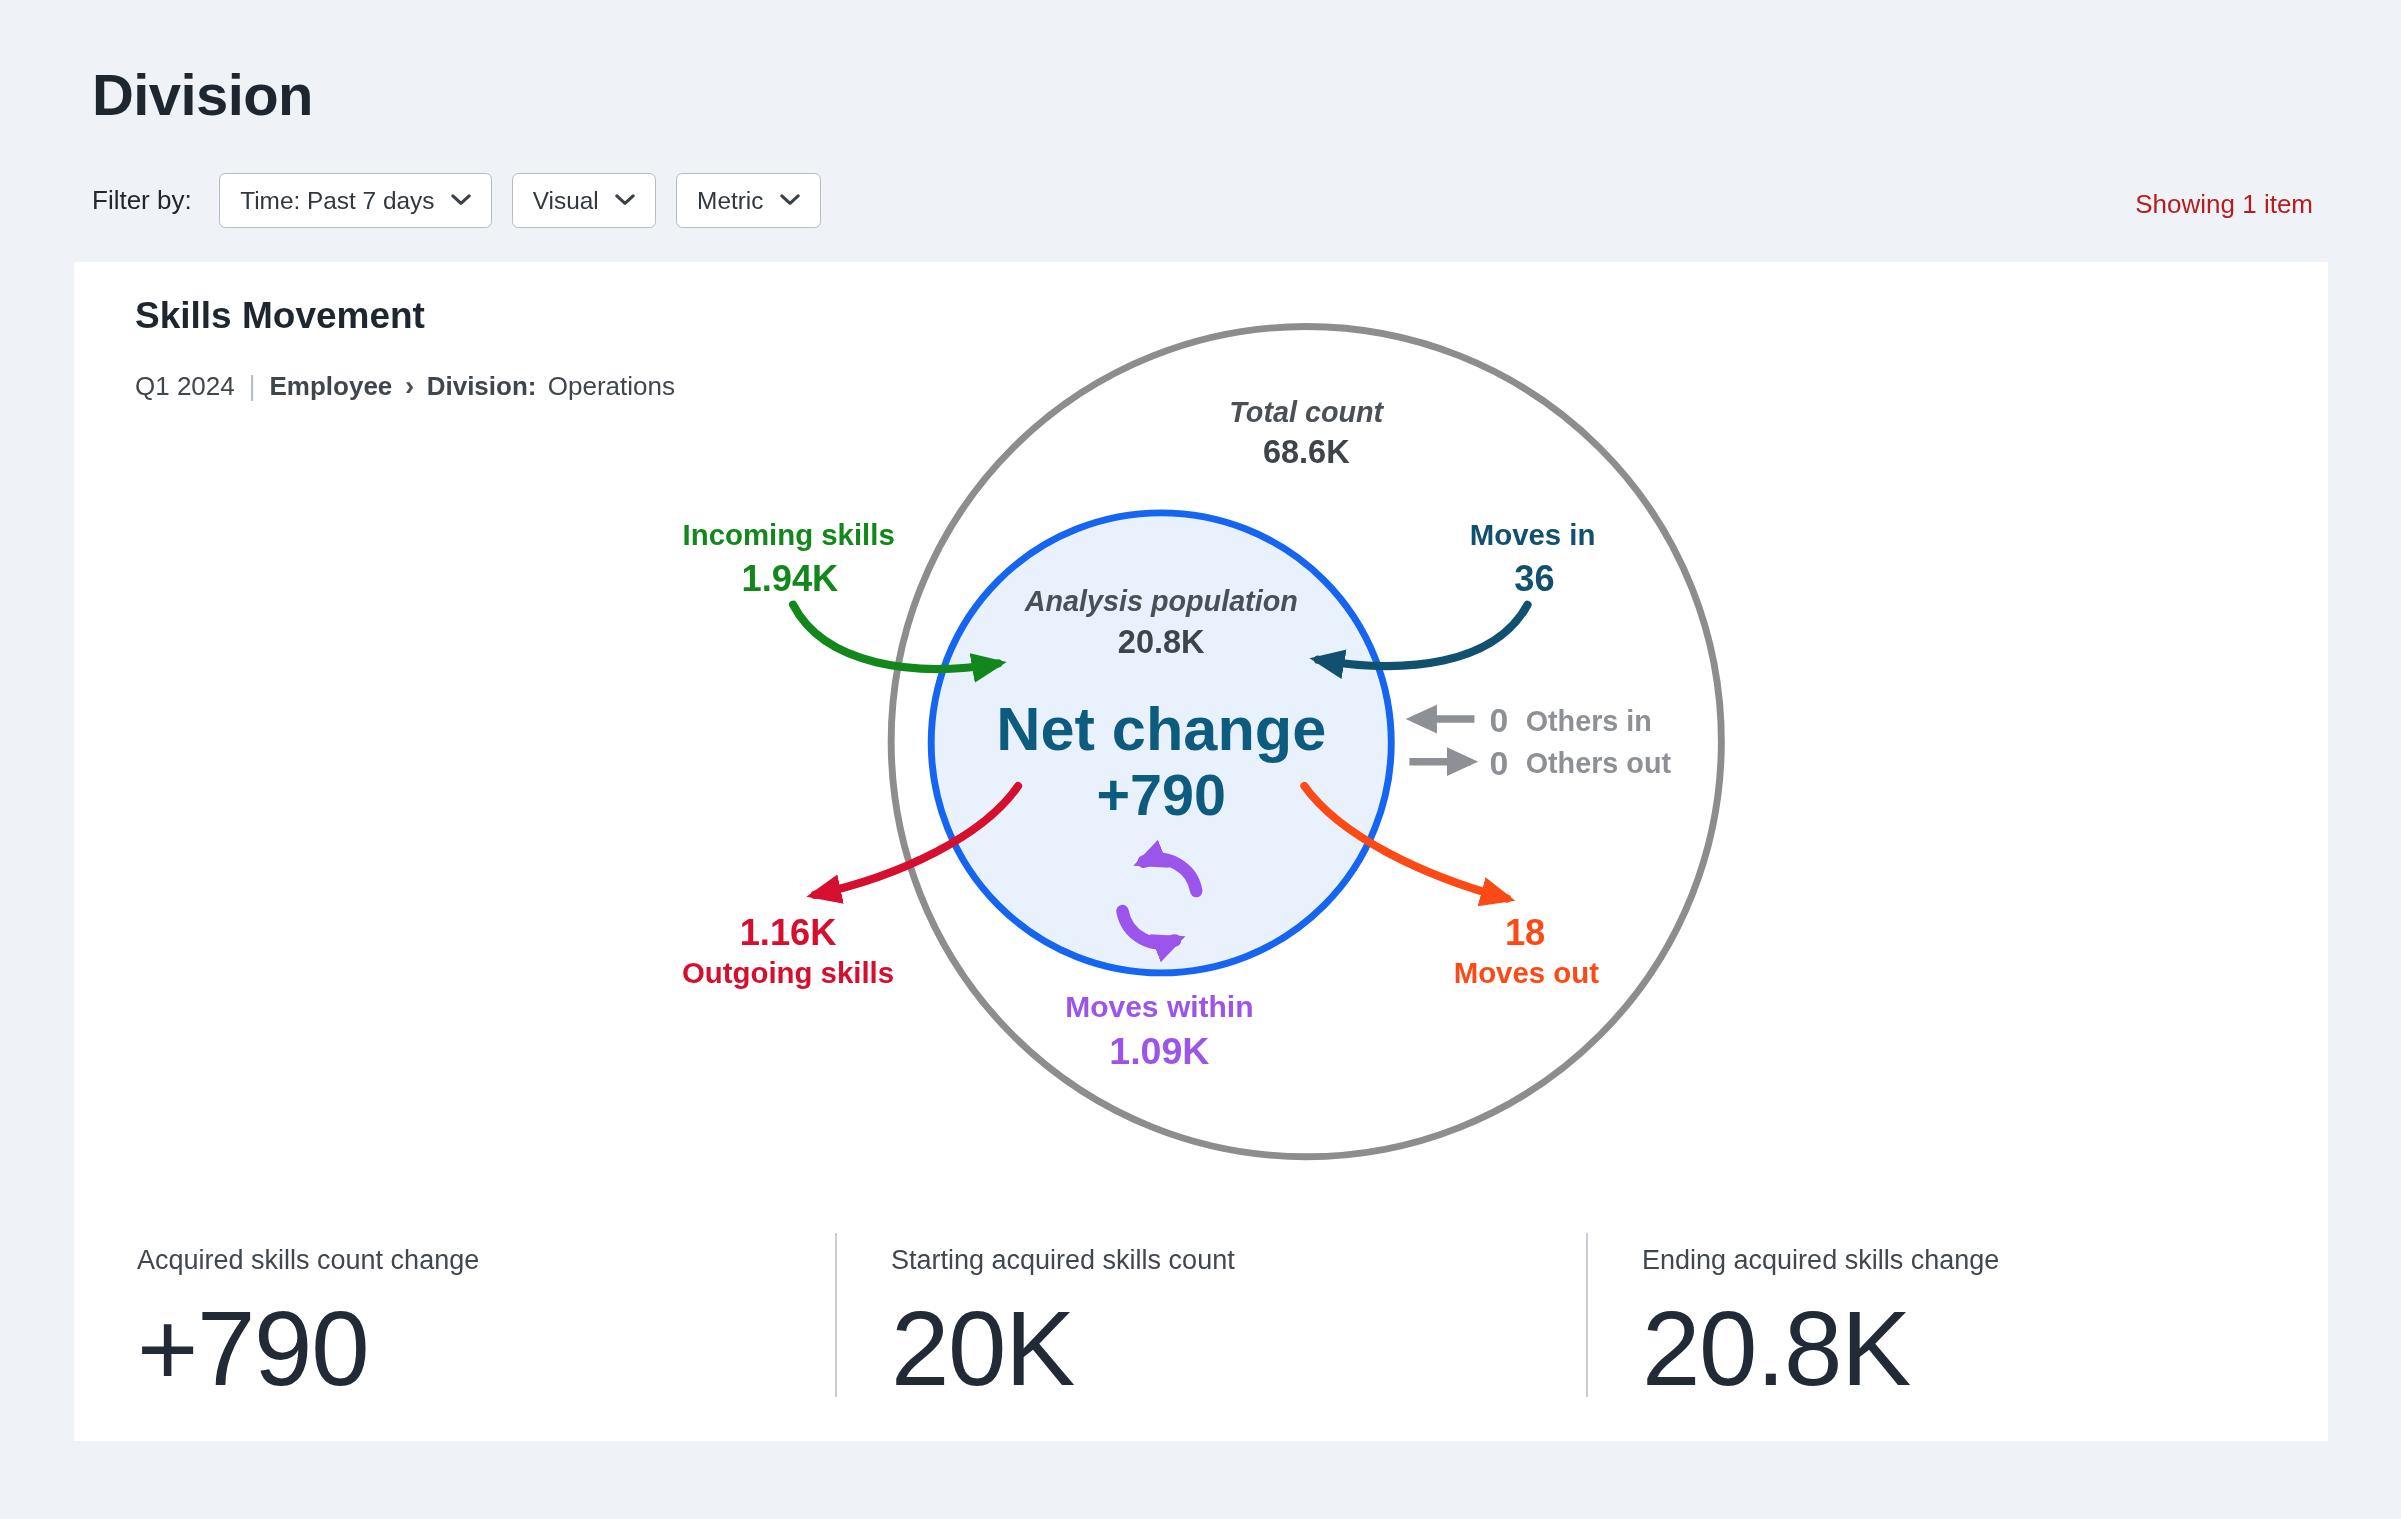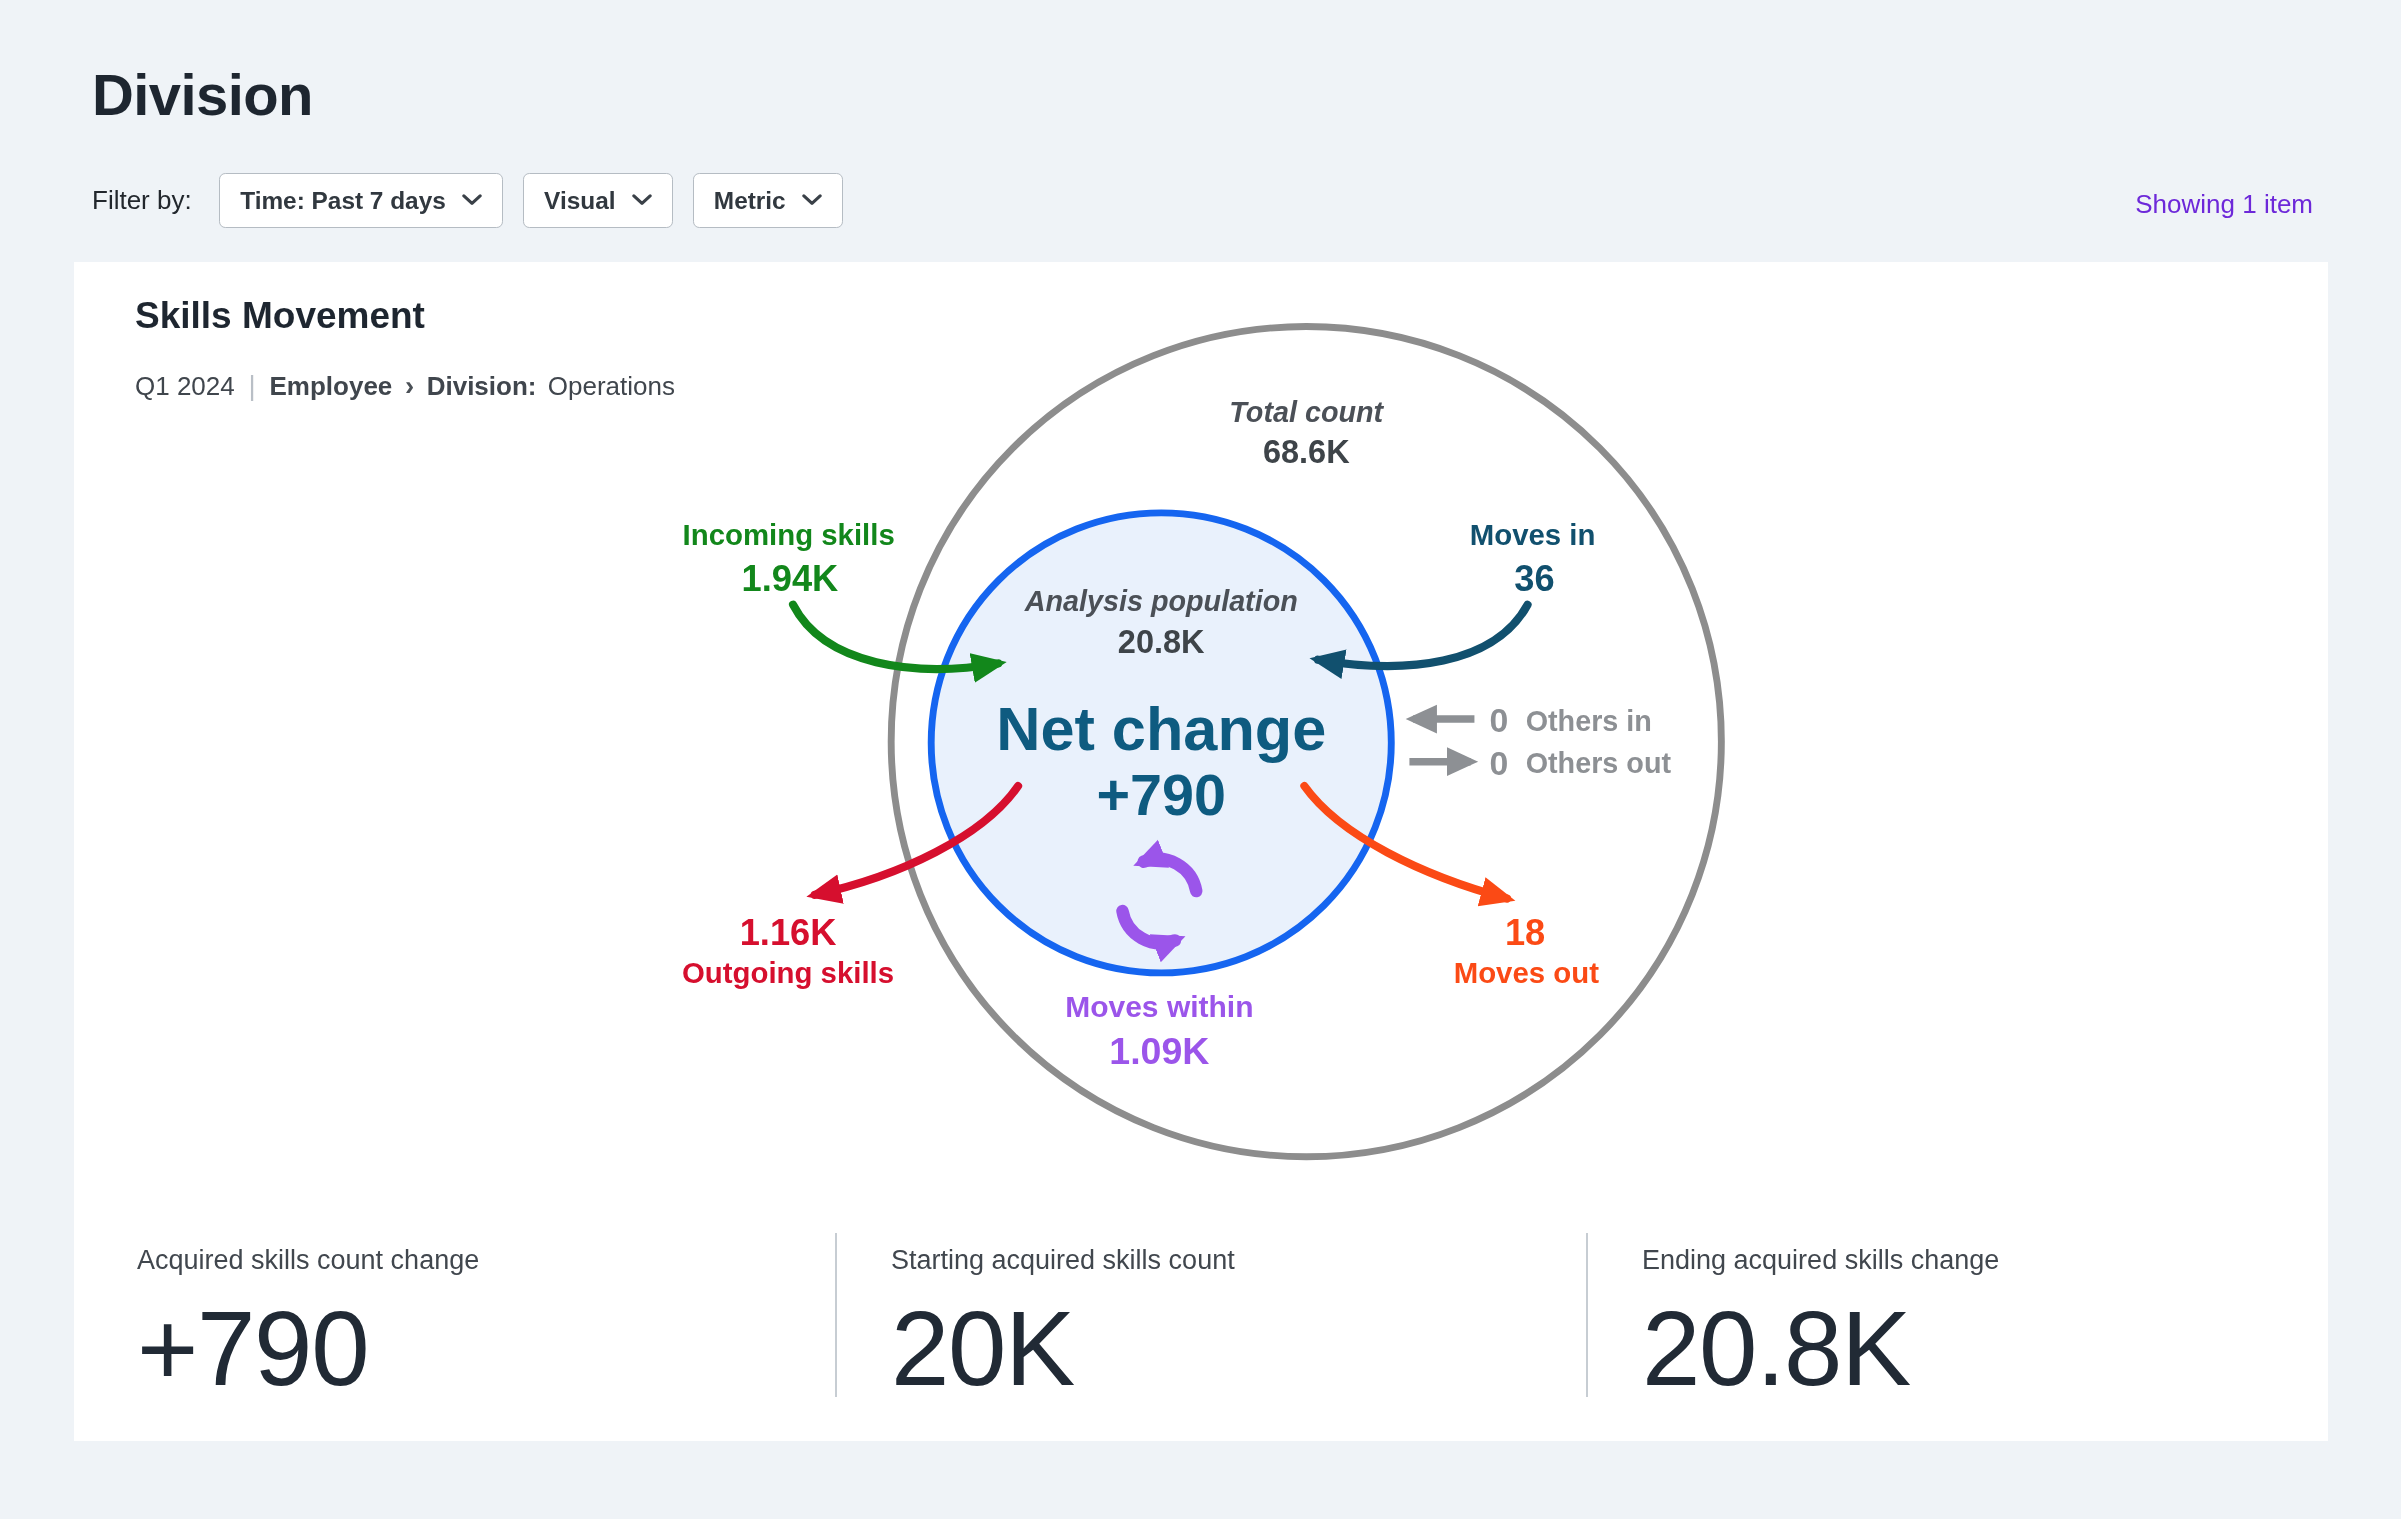--- a/index.html
+++ b/index.html
@@ -18,26 +18,26 @@
   .filter-row {
     position:absolute; left:92px; top:173px; height:55px;
     display:flex; align-items:center; gap:20px;
   }
   .filter-label { font-size:26px; font-weight:500; color:#22272d; margin-right:7.5px; }
   .dropdown {
     display:inline-flex; align-items:center; gap:16.3px;
     height:55px; padding:0 20px;
     background:#ffffff; border:1.9px solid #b5bcc3; border-radius:6.3px;
     font-family:"Liberation Sans", sans-serif;
-    font-size:24.4px; font-weight:700; color:#31383f; cursor:pointer;
+    font-size:24.4px; font-weight:400; color:#31383f; cursor:pointer;
   }
   .chev { width:20px; height:12.5px; display:block; }
   .showing {
     position:absolute; right:88px; top:189px;
-    font-size:26px; color:#6d28d9;
+    font-size:26px; color:#b91c1c;
   }
   .card {
     position:absolute; left:74px; top:262px; width:2254px; height:1179px;
     background:#ffffff; border-radius:0;
   }
   .card-title {
     position:absolute; left:61px; top:33px;
     font-size:37px; font-weight:700; color:#1e2630;
   }
   .card-sub {

